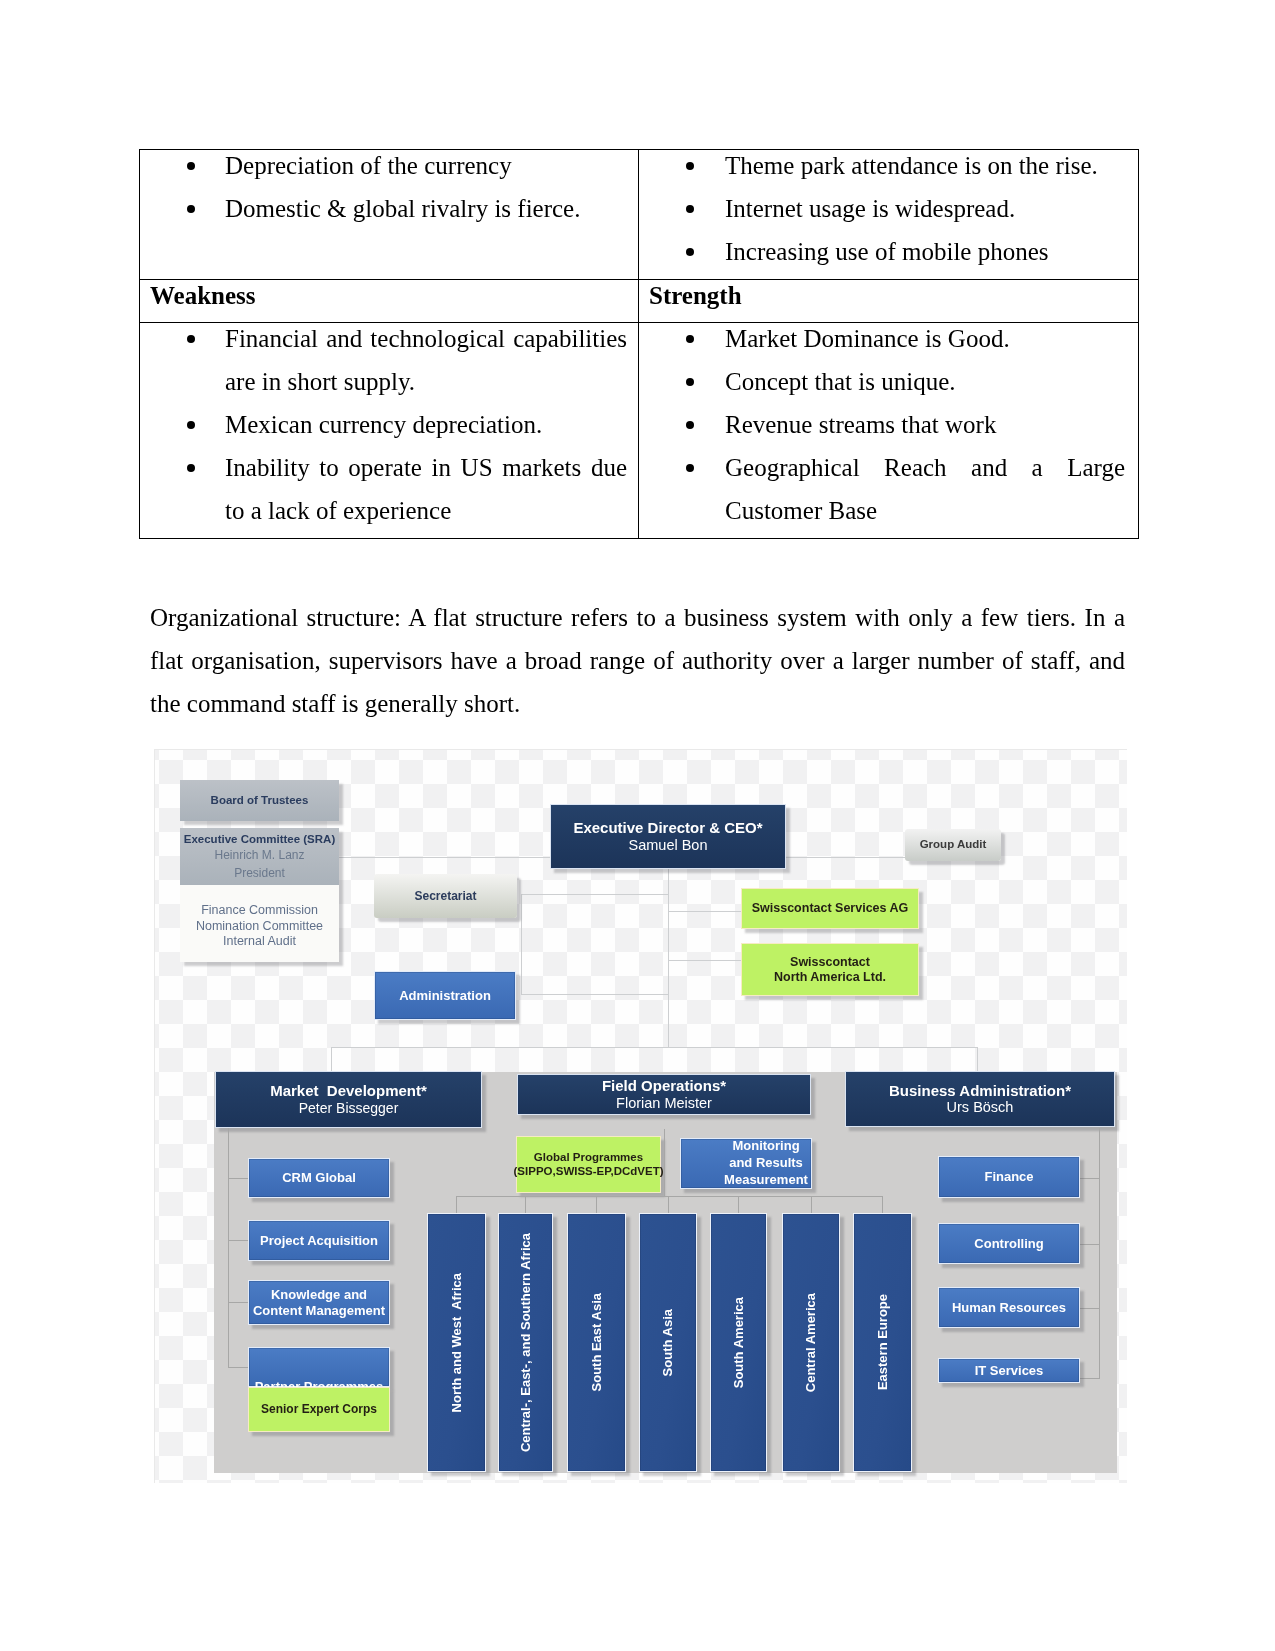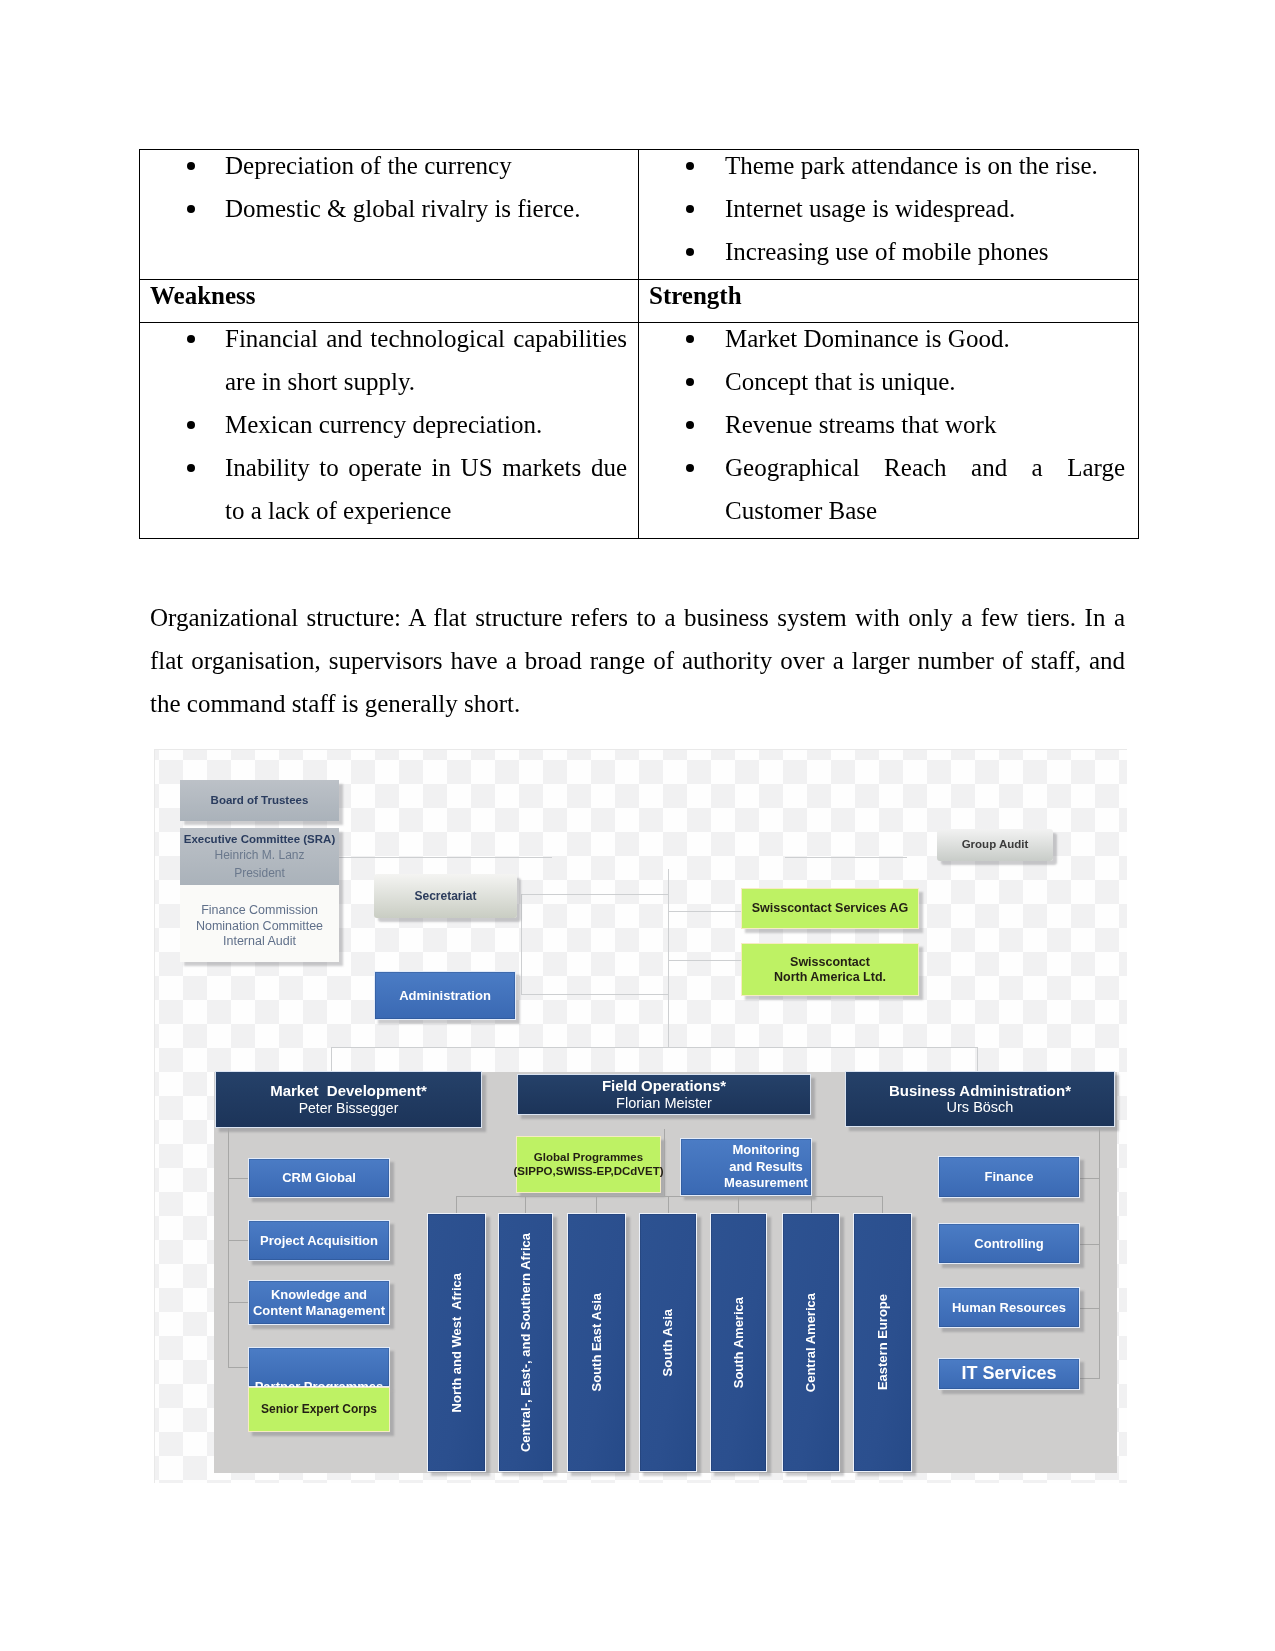--- a/index.html
+++ b/index.html
@@ -142,21 +142,25 @@
       <div class="ob grayw shadow" style="left:25px;top:78px;width:159px;height:134px; font-size:12.5px;justify-content:flex-end;padding-bottom:12px;color:#60708a;font-weight:normal;line-height:1.26;">
         <span>Finance Commission</span>
         <span>Nomination Committee</span>
         <span>Internal Audit</span>
       </div>
       <div class="ob gray" style="left:25px;top:78px;width:159px;height:57px; font-size:11.5px;line-height:1.46;">
         <span style="white-space:nowrap;">Executive Committee (SRA)</span>
         <span class="sub" style="font-size:12px;">Heinrich M. Lanz</span>
         <span class="sub" style="font-size:12px;">President</span>
         </div>
-      <div class="ob gaudit shadow" style="left:750px;top:79px;width:116px;height:32px; font-size:11.5px;margin-left:32px;">
+      <div class="ob navy shadow" style="left:395px;top:54px;width:236px;height:65px; font-size:15px;">
+        <span>Executive Director &amp; CEO*</span>
+        <span class="sub" style="font-size:14.5px;">Samuel Bon</span>
+        </div>
+      <div class="ob gaudit shadow" style="left:750px;top:79px;width:96px;height:32px; font-size:11.5px;">
         <span>Group Audit</span>
         </div>
       <div class="ob secret shadow" style="left:219px;top:124px;width:143px;height:44px; font-size:12px;">
         <span>Secretariat</span>
         </div>
       <div class="ob cream shadow" style="left:586px;top:138px;width:178px;height:41px; font-size:12.5px;">
         <span style="white-space:nowrap;">Swisscontact Services AG</span>
         </div>
       <div class="ob cream shadow" style="left:586px;top:193px;width:178px;height:53px; font-size:12.5px;">
         <span>Swisscontact</span>
@@ -195,21 +199,21 @@
       <div class="ob blue shadow" style="left:93px;top:597px;width:142px;height:40px; font-size:13px;">
         <span style="white-space:pre-line;margin-top:40px;">Partner Programmes</span>
         </div>
       <div class="ob cream shadow" style="left:93px;top:637px;width:142px;height:45px; font-size:12px;">
         <span>Senior Expert Corps</span>
         </div>
       <div class="ob cream shadow" style="left:361px;top:386px;width:145px;height:57px; font-size:11.5px;">
         <span style="white-space:nowrap;">Global Programmes</span>
         <span style="white-space:nowrap;">(SIPPO,SWISS-EP,DCdVET)</span>
         </div>
-      <div class="ob blue shadow" style="left:525px;top:388px;width:132px;height:58px; font-size:13px;line-height:1.3;padding-left:40px;">
+      <div class="ob blue shadow" style="left:525px;top:388px;width:132px;height:51px; font-size:13px;line-height:1.3;padding-left:40px;">
         <span>Monitoring</span>
         <span>and Results</span>
         <span>Measurement</span>
       </div>
       <div class="ln dk" style="left:301px;top:446px;width:427px;height:1px;"></div>
       <div class="ln dk" style="left:509px;top:379px;width:1px;height:68px;"></div>
       <div class="ln dk" style="left:301px;top:446px;width:1px;height:18px;"></div>
       <div class="ln dk" style="left:370px;top:446px;width:1px;height:18px;"></div>
       <div class="ln dk" style="left:441px;top:446px;width:1px;height:18px;"></div>
       <div class="ln dk" style="left:513px;top:446px;width:1px;height:18px;"></div>
@@ -244,20 +248,20 @@
       <div class="ln dk" style="left:925px;top:628px;width:20px;height:1px;"></div>
       <div class="ob blue shadow" style="left:783px;top:406px;width:142px;height:42px; font-size:13px;">
         <span>Finance</span>
         </div>
       <div class="ob blue shadow" style="left:783px;top:473px;width:142px;height:41px; font-size:13px;">
         <span>Controlling</span>
         </div>
       <div class="ob blue shadow" style="left:783px;top:537px;width:142px;height:41px; font-size:13px;">
         <span>Human Resources</span>
         </div>
-      <div class="ob blue shadow" style="left:783px;top:608px;width:142px;height:32px; font-size:18px;">
+      <div class="ob blue shadow" style="left:783px;top:608px;width:142px;height:25px; font-size:13px;">
         <span>IT Services</span>
         </div>
     </div>
     <div class="fog"></div>
   </div>
 
 </div>
 
 </body></html>

